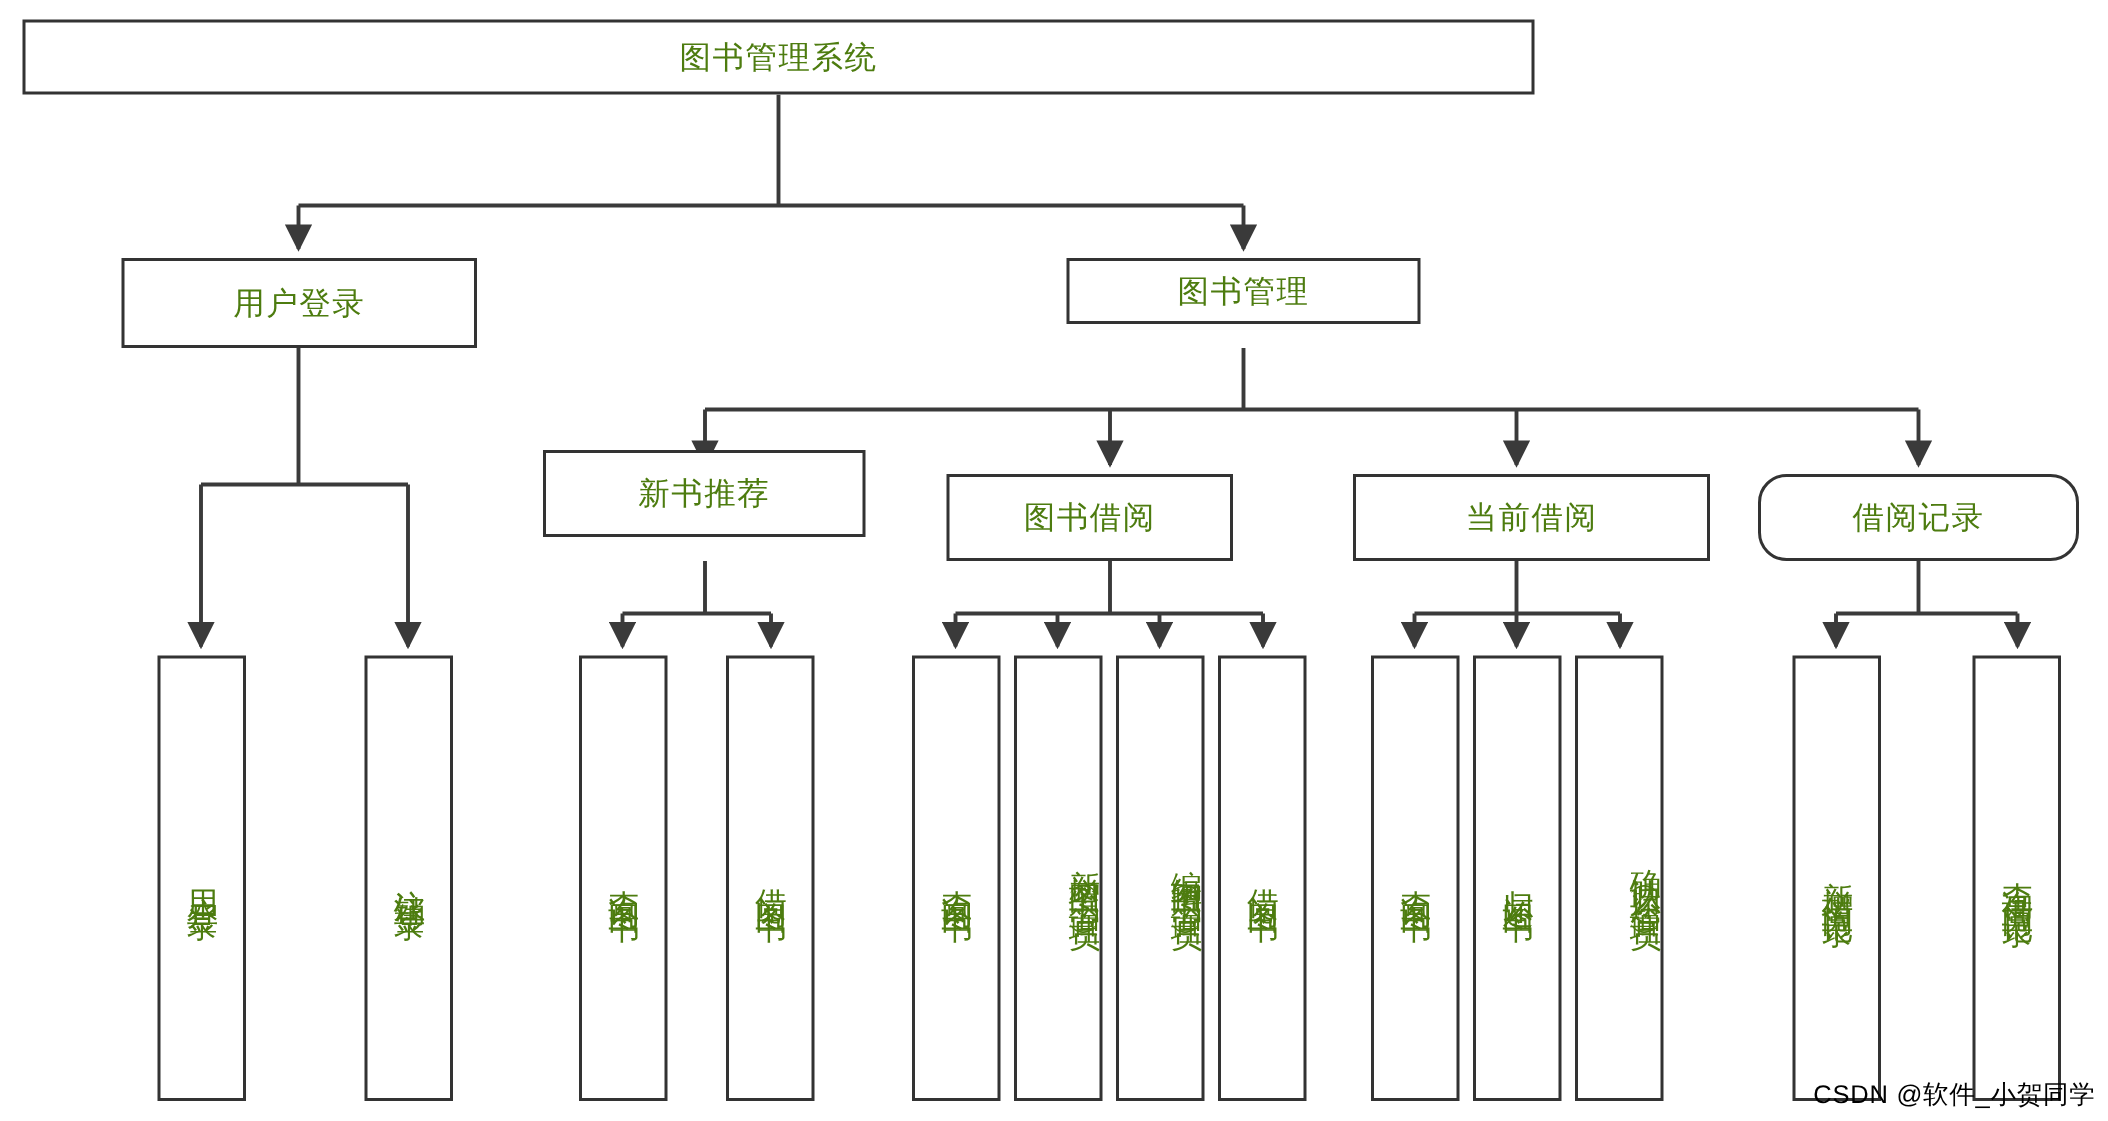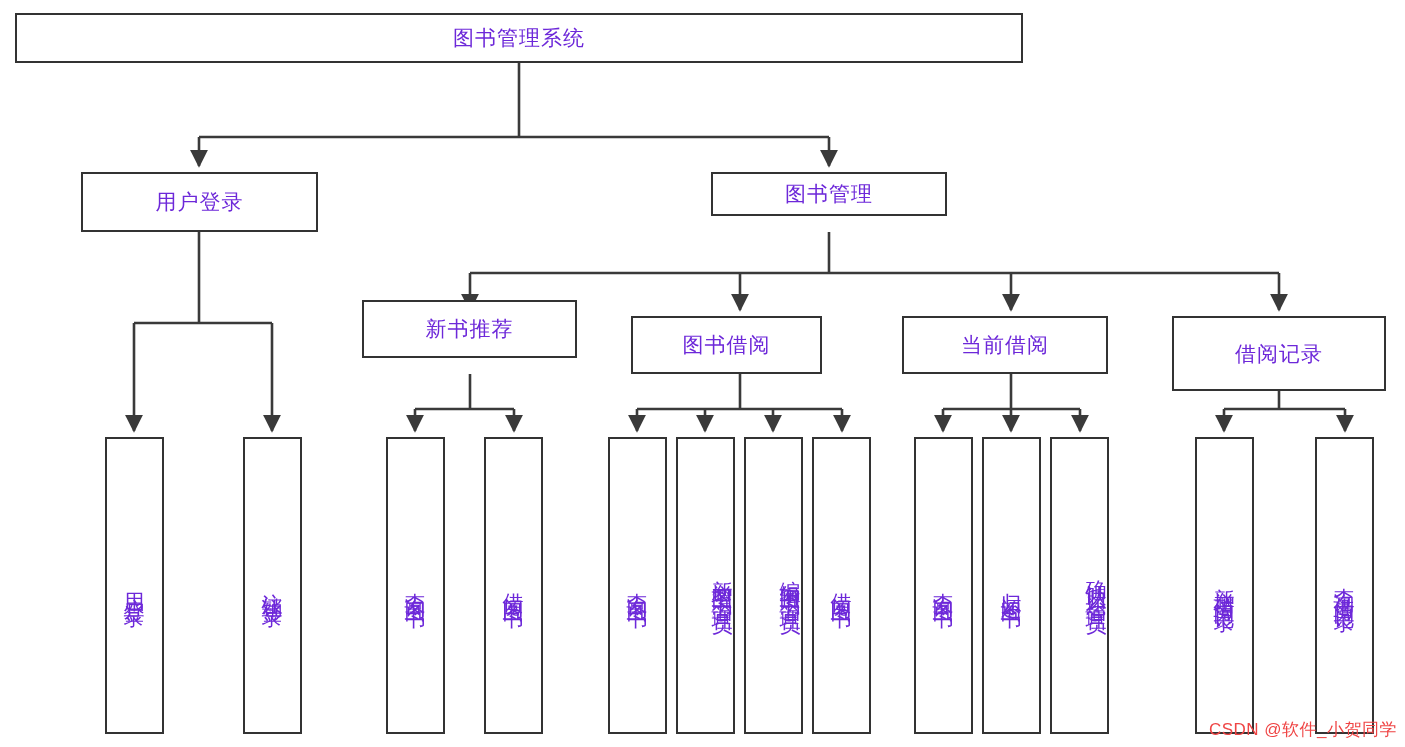--- a/index.html
+++ b/index.html
@@ -27,21 +27,21 @@
     height: 747px;
   }
   .node {
     position: absolute;
     box-sizing: border-box;
     border: 2px solid #333333;
     background: #ffffff;
     display: flex;
     align-items: center;
     justify-content: center;
-    color: #6d28d9;
+    color: #4d7c0f;
   }
   .node.horiz {
     font-size: 21px;
     letter-spacing: 1px;
   }
   .node.vert {
     writing-mode: vertical-rl;
     text-orientation: upright;
     font-size: 21px;
     letter-spacing: 5px;
@@ -57,21 +57,21 @@
     white-space: nowrap;
   }
   .node .label {
     display: block;
   }
   #watermark {
     position: absolute;
     right: 8px;
     bottom: 6px;
     font-size: 17px;
-    color: #ef4444;
+    color: #000000;
     white-space: nowrap;
     letter-spacing: 0.5px;
     text-align: right;
   }
 </style>
 </head>
 <body>
 
 <div id="diagram-root">
 
@@ -135,24 +135,24 @@
   <div class="node horiz" style="left:711px; top:172px; width:236px; height:44px;">
     <span class="label">图书管理</span>
   </div>
 
   <div class="node horiz" style="left:362px; top:300px; width:215px; height:58px;">
     <span class="label">新书推荐</span>
   </div>
   <div class="node horiz" style="left:631px; top:316px; width:191px; height:58px;">
     <span class="label">图书借阅</span>
   </div>
-  <div class="node horiz" style="left:902px; top:316px; width:206px; height:58px;">
+  <div class="node horiz" style="left:902px; top:316px; width:238px; height:58px;">
     <span class="label">当前借阅</span>
   </div>
-  <div class="node horiz" style="left:1172px; top:316px; width:214px; height:75px;">
+  <div class="node horiz" style="left:1172px; top:316px; width:214px; height:58px;border-radius:19px;">
     <span class="label">借阅记录</span>
   </div>
 
   <div class="node vert" style="left:105px; top:437px; width:59px; height:297px; align-items:center;">
     <span class="label">用户登录</span>
   </div>
   <div class="node vert" style="left:243px; top:437px; width:59px; height:297px; align-items:center;">
     <span class="label">注销登录</span>
   </div>
 

